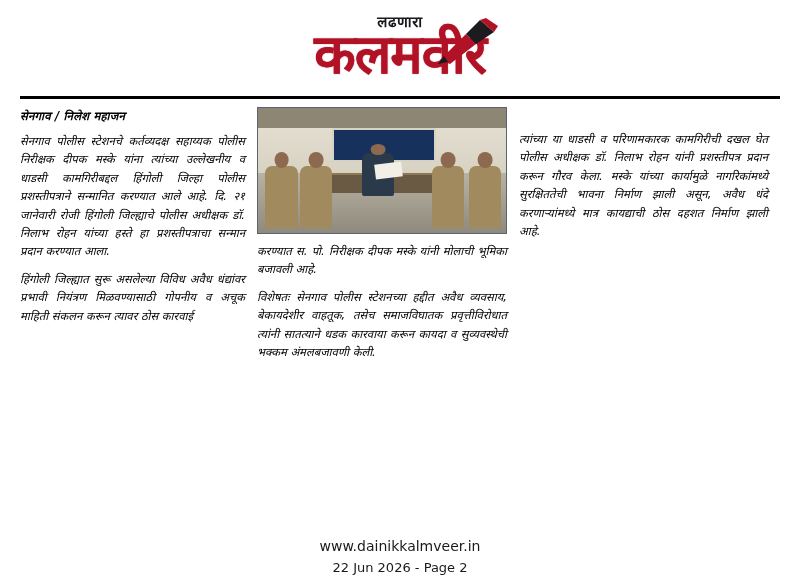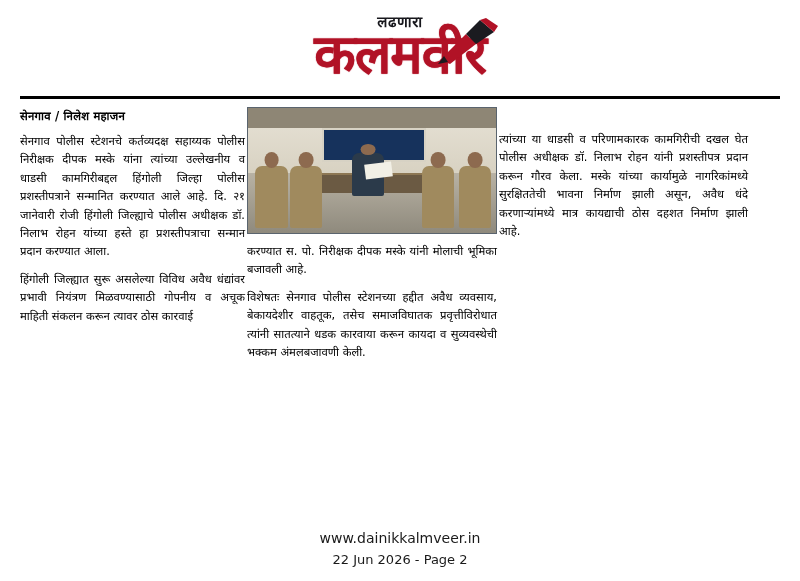--- a/index.html
+++ b/index.html
@@ -81,23 +81,24 @@
     text-align: center;
     color: #000;
   }
 
   
   .body-area {
     width: 760px;
     margin: 0 auto;
     padding-top: 8px;
     display: flex;
-    gap: 2px;
+    gap: 12px;
     height: 330px;
     box-sizing: border-box;
+    font-style: italic;
   }
   .col {
     font-size: 11.4px;
     line-height: 1.62;
     text-align: justify;
     color: #000;
   }
   .col1 { width: 225px; }
   .col2 { width: 250px; }
   .col3 { width: 249px; margin-top: 23px; }
@@ -184,21 +185,21 @@
     height: 12%;
     background: #f2f0e6;
     transform: rotate(-7deg);
   }
 
   
   .footer {
     position: absolute;
     left: 0;
     right: 0;
-    bottom: 14px;
+    bottom: 6px;
     text-align: center;
   }
   .footer .site {
     font-size: 14px;
     color: #1a1a1a;
     margin-bottom: 6px;
   }
   .footer .date {
     font-size: 13px;
     color: #1a1a1a;

